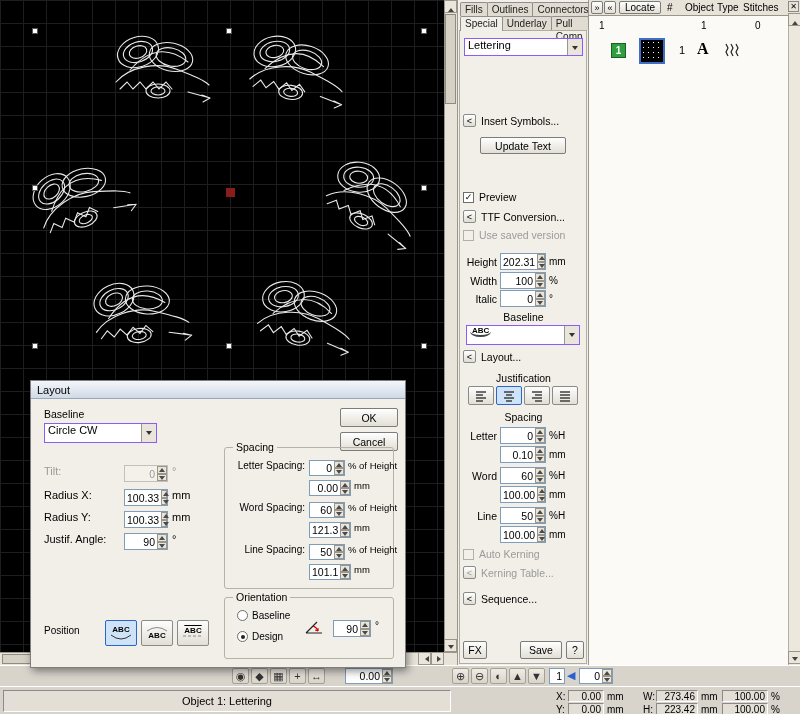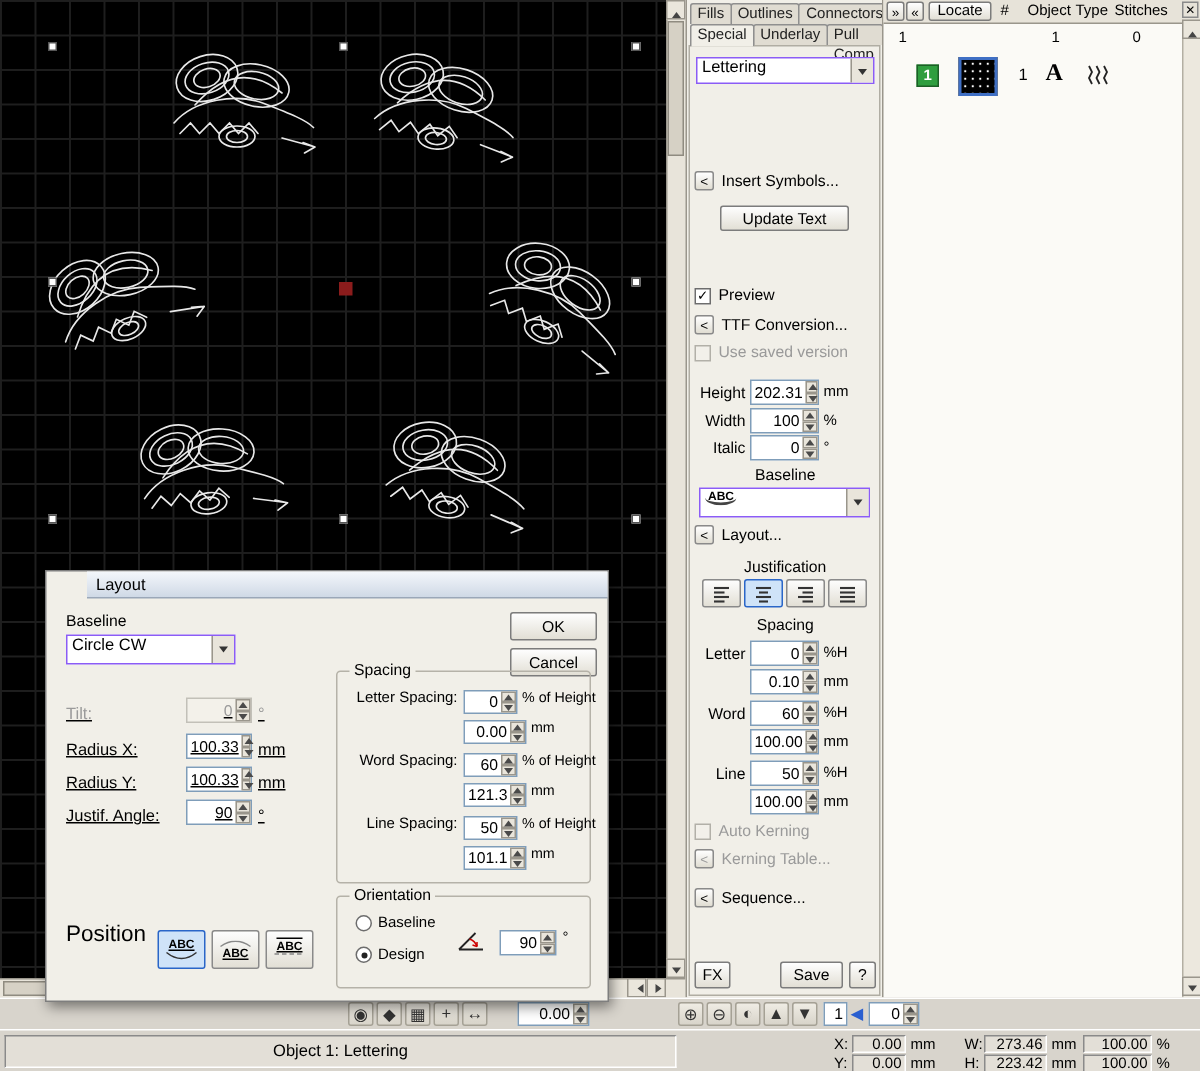--- a/index.html
+++ b/index.html
@@ -63,23 +63,23 @@
   
   .objects { position:absolute; left:588px; top:0; width:212px; height:665px; background:#fbfaf6; border-left:1px solid #9a968c; }
   .ohead { position:absolute; left:0; top:0; width:212px; height:16px; background:#e7e3d9; border-bottom:1px solid #9a968c; font-size:10px; }
   .ocol { position:absolute; top:2px; }
   .badge { position:absolute; width:15px; height:15px; background:#2f9e3f; border:1px solid #1c5f26; color:#fff; font-size:10px; font-weight:bold; display:flex; align-items:center; justify-content:center; }
   .thumb { position:absolute; width:26px; height:26px; background-color:#000; border:2px solid #3f6fc4;
     background-image:radial-gradient(circle,#fff 0.8px,transparent 1px); background-size:5px 5px; }
   .oscroll { position:absolute; left:199px; top:13px; width:13px; height:652px; background:#ece8de; border-left:1px solid #b3afa3; }
 
   
-  .dlg { position:absolute; left:30px; top:380px; width:376px; height:288px; background:#f1efe8; border:1px solid #7e7e7e; box-shadow:2px 3px 8px rgba(0,0,0,.45); z-index:10;padding-left:27px; }
+  .dlg { position:absolute; left:30px; top:380px; width:376px; height:288px; background:#f1efe8; border:1px solid #7e7e7e; box-shadow:2px 3px 8px rgba(0,0,0,.45); z-index:10; }
   .dlg-title { height:18px; background:linear-gradient(#f4f7fb,#cfd9e6); border-bottom:1px solid #9aa7b8; display:flex; align-items:center; padding:0 6px; font-size:11px; }
-  .drow { position:absolute; display:flex; align-items:flex-end;text-decoration:underline; }
+  .drow { position:absolute; display:flex; align-items:flex-start; }
   .grp { position:absolute; border:1px solid #b5b2a8; border-radius:3px; }
   .grp-lab { position:absolute; top:-7px; left:8px; background:#f1efe8; padding:0 3px; font-size:10.5px; }
   .grow { position:absolute; display:flex; align-items:flex-start; font-size:10px; white-space:nowrap; }
   .glab { width:82px; text-align:right; padding-right:4px; }
   .posbtn { width:32px; height:26px; display:inline-flex; flex-direction:column; align-items:center; justify-content:center; background:linear-gradient(#fdfdfd,#e2dfd5); border:1px solid #8a8a8a; border-radius:2px; margin-right:4px; }
   .posbtn.sel { background:#cfe3f8; border-color:#2a66c8; }
   .posbtn .abc { font-size:8px; font-weight:bold; letter-spacing:0; line-height:8px; }
 
   
   .toolbar { position:absolute; left:0; top:665px; width:800px; height:21px; background:#d8d4cc; border-top:1px solid #fff; }
@@ -461,21 +461,21 @@
       <span class="tf" style="width:44px">
         <span class="v">90</span>
         <span class="spin">
             <b class="su"></b>
             <b class="sd"></b>
           </span>
       </span>
       <span style="padding-left:4px">°</span>
     </div>
 
-    <span class="slab" style="left:13px;top:233px;font-size:15px">Position</span>
+    <span class="slab" style="left:13px;top:244px;font-size:10px">Position</span>
     <div class="drow" style="left:74px;top:239px">
       <span class="posbtn sel">
         <span class="abc">ABC</span>
         <svg width="24" height="7">
             <path d="M2 1 Q12 9 22 1" stroke="#333" fill="none"></path>
           </svg>
       </span>
       <span class="posbtn">
         <svg width="24" height="5">
             <path d="M2 4 Q12 -3 22 4" stroke="#888" fill="none"></path>

